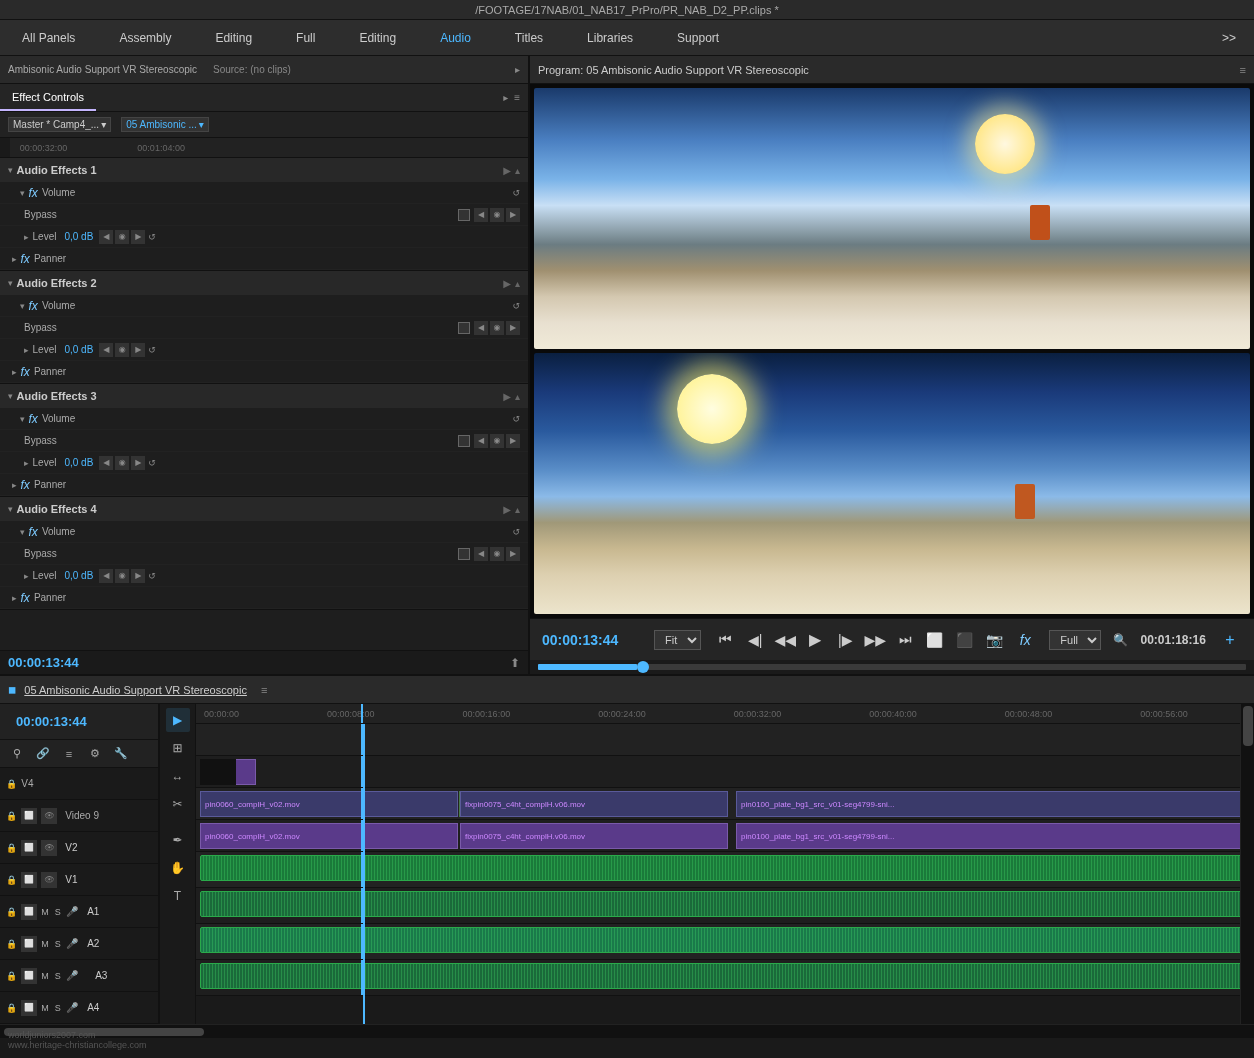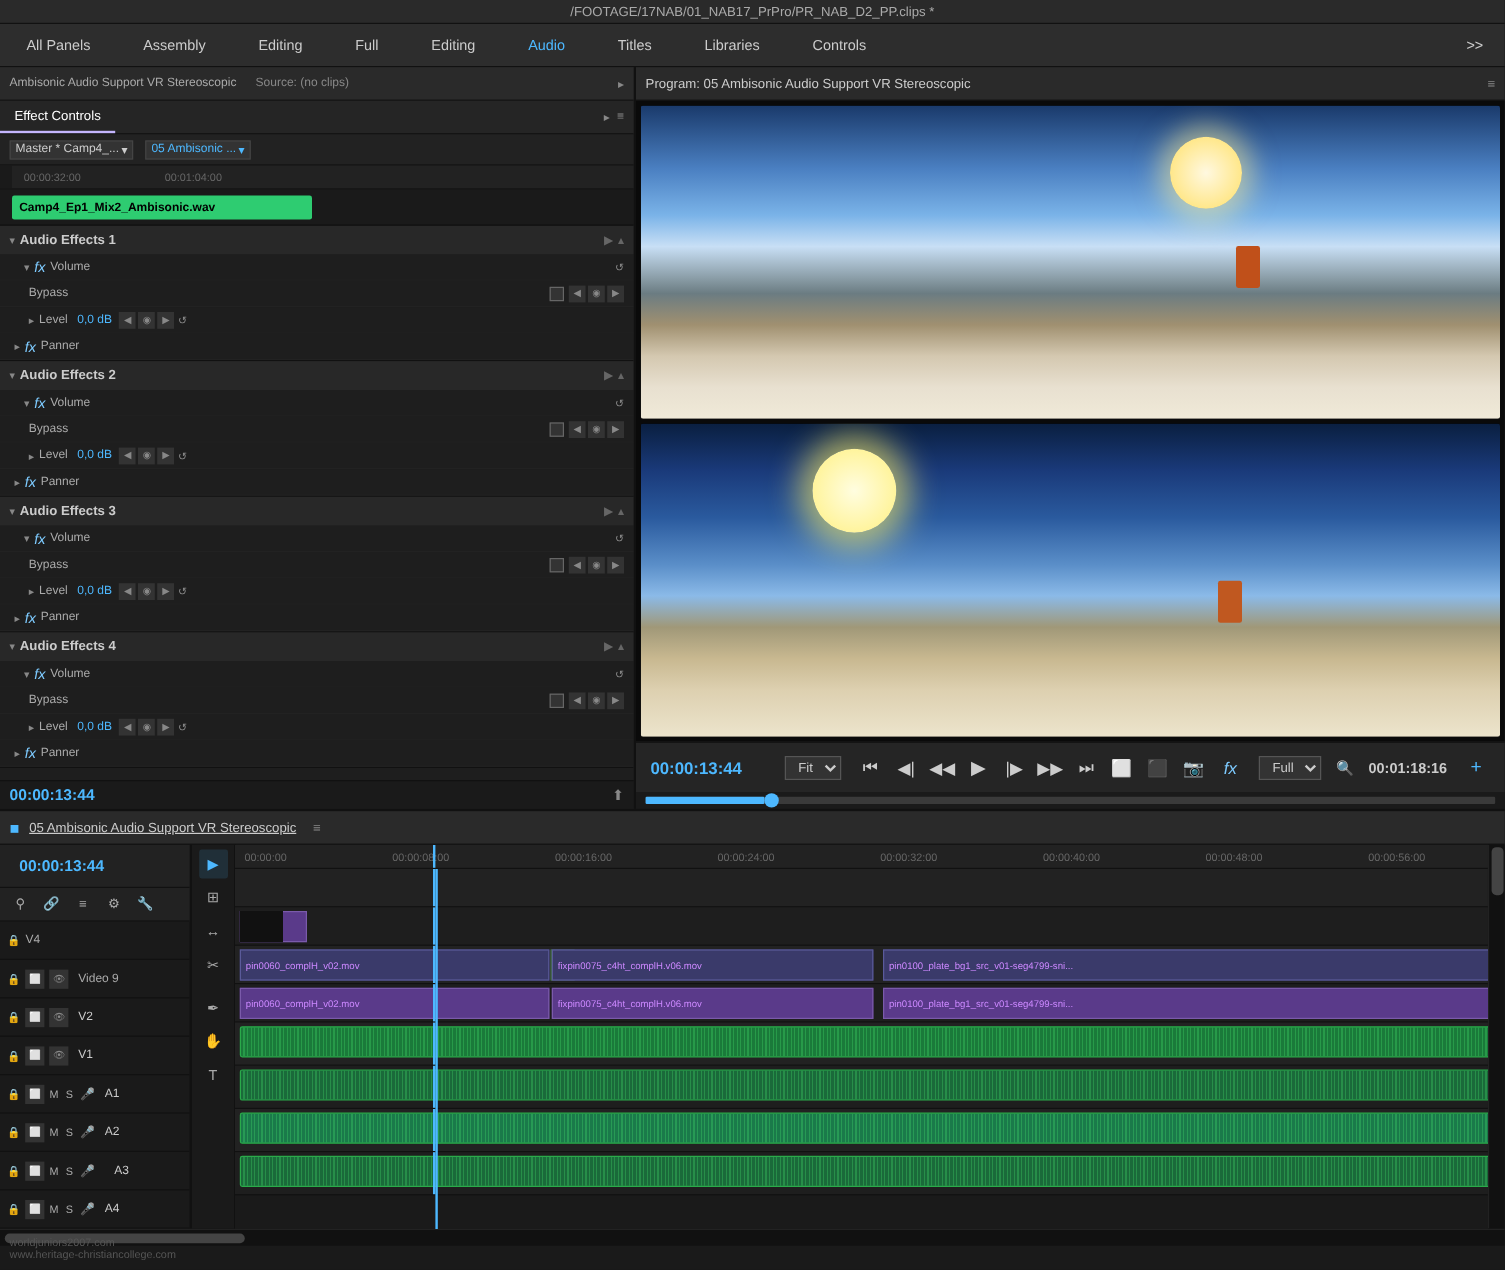--- a/index.html
+++ b/index.html
@@ -702,21 +702,21 @@
 
 <div id="menu-bar">
   <div class="menu-item">All Panels</div>
   <div class="menu-item">Assembly</div>
   <div class="menu-item">Editing</div>
   <div class="menu-item">Full</div>
   <div class="menu-item">Editing</div>
   <div class="menu-item audio-active">Audio</div>
   <div class="menu-item">Titles</div>
   <div class="menu-item">Libraries</div>
-  <div class="menu-item">Controls</div>
+  <div class="menu-item">Support</div>
   <div id="menu-more">&gt;&gt;</div>
 </div>
 
 <div id="main-layout">
 
   <div id="top-section">
 
     <div id="left-panel">
 
       <div class="panel-header">
@@ -745,25 +745,20 @@
       </div>
 
       <div id="timeline-ruler">
         <div style="width:10px;height:100%;background:#1a1a1a;"></div>
         <div class="ruler-marks">
           <span>00:00:32:00</span>
           <span>00:01:04:00</span>
         </div>
       </div>
 
-      <div id="clip-track-area">
-        <div class="audio-clip-bar">
-          <span>Camp4_Ep1_Mix2_Ambisonic.wav</span>
-        </div>
-      </div>
 
       <div id="audio-effects-scroll">
 
         <div class="audio-effects-section">
           <div class="ae-section-header">
             <span style="color:#888;font-size:9px;">▾</span>
             <span class="ae-section-title">Audio Effects 1</span>
             <div class="ae-section-icons">
               <span style="cursor:pointer;">▶</span>
               <span>▴</span>

